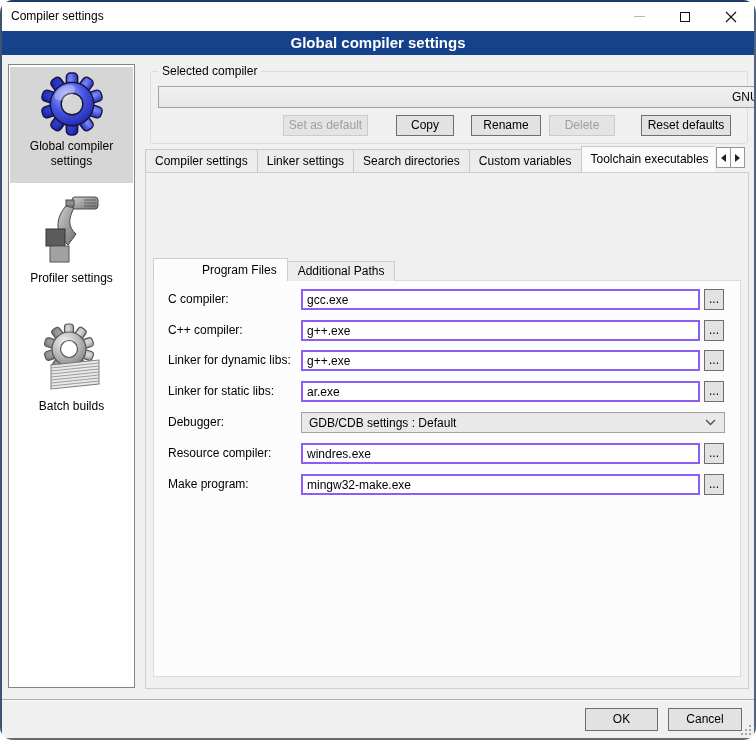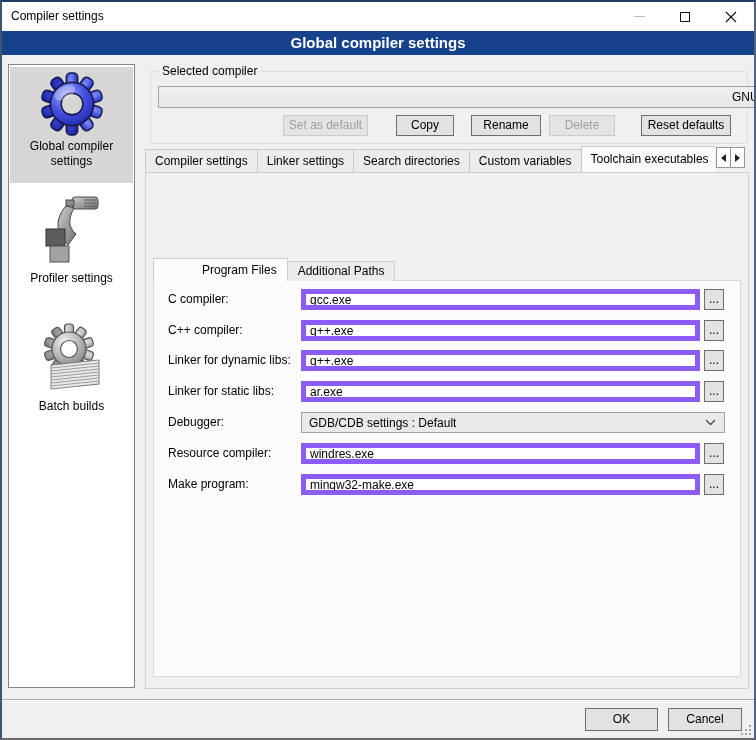--- a/index.html
+++ b/index.html
@@ -1,18 +1,18 @@
 <!DOCTYPE html>
 <html><head>
 <meta charset="utf-8">
 <style>
   * { box-sizing: border-box; margin: 0; padding: 0; }
   html,body { width:756px; height:740px; }
   body { font-family: "Liberation Sans", sans-serif; font-size: 12px; color:#000; }
-  .window { position:relative; width:756px; height:740px; background:#f0f0f0; overflow:hidden; }
+  .window { position:relative; width:756px; height:740px; background:#f0f0f0; overflow:hidden;border-radius:13px; }
   .window::after { content:''; position:absolute; inset:0; pointer-events:none;
     border:2px solid #6a6a6a; border-top-color:#1e3c64; border-left-color:#3d5472; border-right-color:#51627a; }
 
   
   .titlebar { position:absolute; left:2px; top:2px; right:2px; height:29px; background:#fff; }
   .title-text { position:absolute; left:9px; top:0; line-height:29px; font-size:12px; }
   .caption-buttons { position:absolute; right:0; top:0; height:29px; display:flex; }
   .cap-btn { width:46px; height:29px; display:flex; align-items:center; justify-content:center; }
   .min-glyph { width:11px; height:0; border-top:1px solid #b9b9b9; }
   .max-glyph { width:10px; height:10px; border:1px solid #111; }
@@ -87,21 +87,21 @@
   .subtabstrip { position:absolute; left:153px; top:258px; height:23px; display:flex; align-items:flex-end; z-index:3; }
   .subtab { border:1px solid #cdcdcd; border-bottom:none; background:#ececec; height:20px; line-height:19px;
     padding:0 10px; font-size:12px; white-space:nowrap; }
   .subtab + .subtab { margin-left:-1px; }
   .subtab.active { background:#fcfcfc; height:23px; line-height:22px; position:relative; z-index:3;padding-left:48px; }
   .page { position:absolute; left:153px; top:280px; width:588px; height:397px;
     background:#fcfcfc; border:1px solid #dadada; z-index:2; }
 
   
   .frm-label { position:absolute; left:168px; height:21px; line-height:21px; font-size:12px; white-space:nowrap; z-index:3; }
-  .frm-input { position:absolute; left:301px; width:399px; height:21px; border:5px solid #8b5cf6;
+  .frm-input { position:absolute; left:301px; width:399px; height:21px; border:2px solid #8b5cf6;
     background:#fff; font-family:"Liberation Sans",sans-serif; font-size:12px; padding:0 4px; z-index:3; }
   .frm-browse { width:20px; left:704px; z-index:3; }
   .combo-debugger { left:301px; width:424px; height:21px; z-index:3; background:#e9e9e9; border-color:#a2a2a2; }
   .y0 { top:289px; } .y1 { top:320px; } .y2 { top:350px; } .y3 { top:381px; }
   .y4 { top:412px; } .y5 { top:443px; } .y6 { top:474px; }
 
   
   .footer-divider { position:absolute; left:0; right:0; top:699px; height:2px;
     background:linear-gradient(#adadad 50%, #fafafa 50%); }
   .b-ok     { left:585px; top:708px; width:73px; height:23px; line-height:21px; }

